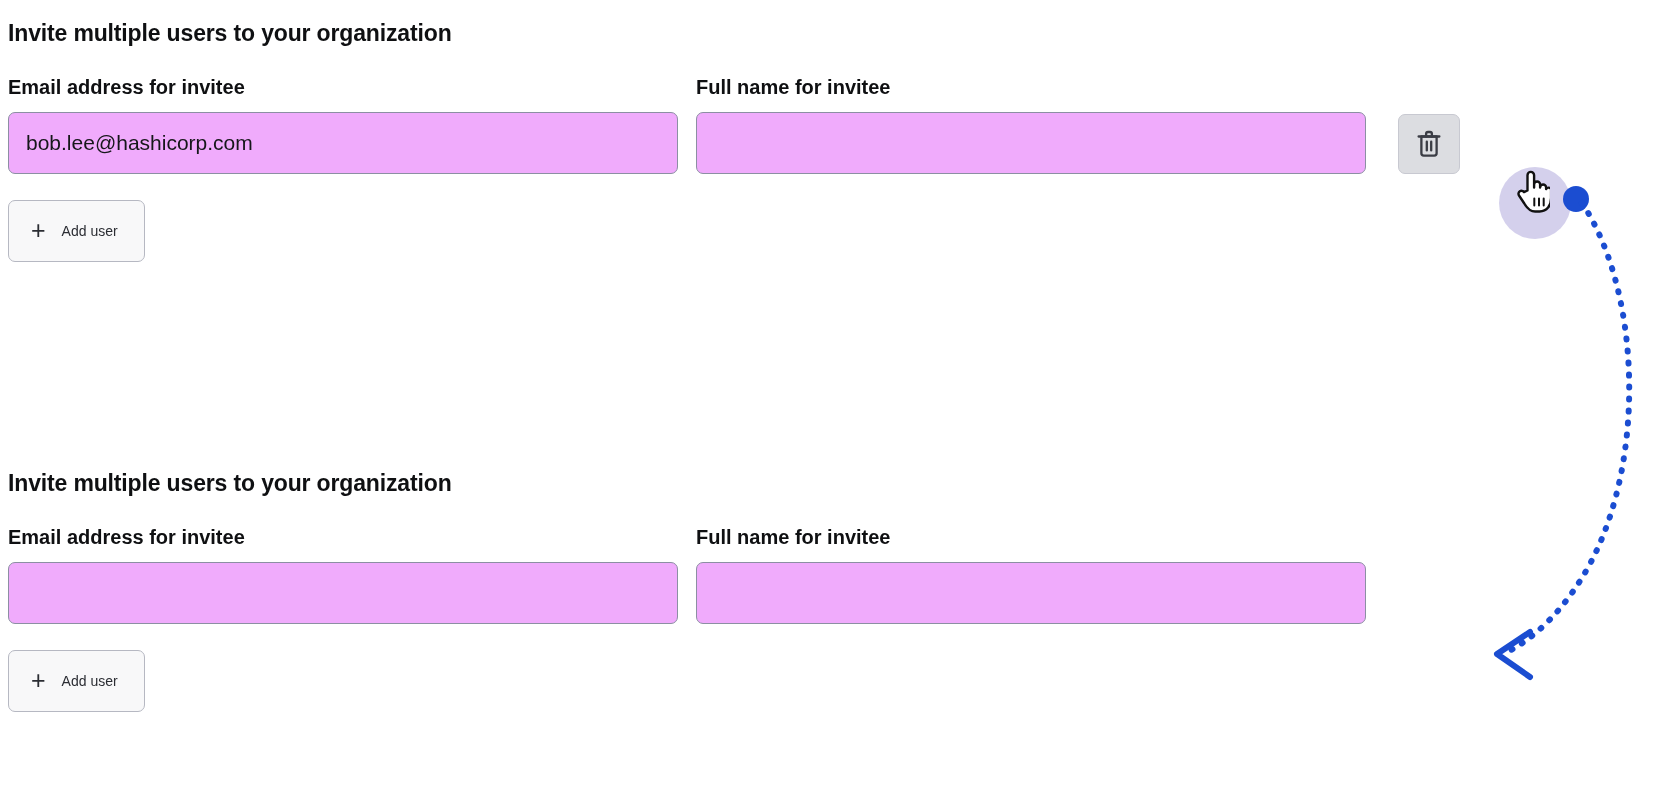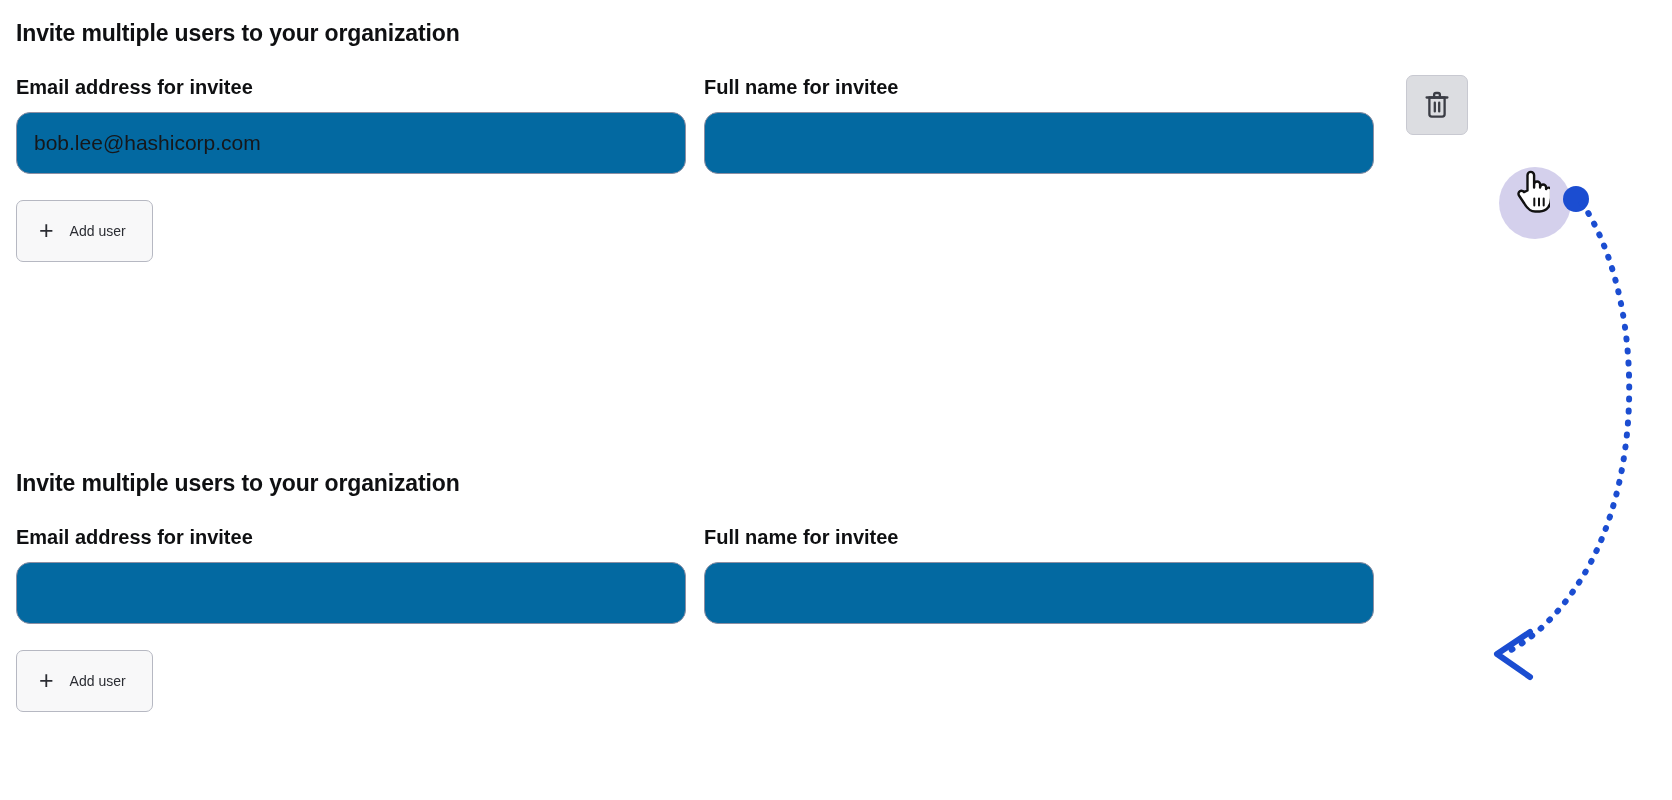--- a/index.html
+++ b/index.html
@@ -18,38 +18,38 @@
   }
 
   .stage {
     position: absolute;
     inset: 0;
   }
 
   
   .form-block {
     position: absolute;
-    left: 16px;
+    left: 8px;
   }
   .form-block.top    { top: 18px; }
   .form-block.bottom { top: 468px; }
 
   .block-heading {
     font-size: 23px;
     font-weight: bold;
     line-height: 30px;
     letter-spacing: -0.15px;
     color: #0f1012;
     margin: 0 0 27px 0;
     white-space: nowrap;
   }
 
   .fields-row {
     display: flex;
-    align-items: flex-start;
+    align-items: flex-end;
     gap: 18px;
   }
 
   .field {
     display: flex;
     flex-direction: column;
   }
   .field.email     { width: 670px; }
   .field.fullname  { width: 670px; }
 
@@ -60,22 +60,22 @@
     color: #0f1012;
     margin-bottom: 13px;
     white-space: nowrap;
   }
 
   .text-input {
     box-sizing: border-box;
     width: 100%;
     height: 62px;
     border: 1.6px solid #8c8fa3;
-    border-radius: 14px;
-    background: #0369a1;
+    border-radius: 7px;
+    background: #f0abfc;
     font-family: "Liberation Sans", sans-serif;
     font-size: 21px;
     line-height: 58px;
     color: #16171a;
     padding: 0 17px;
     outline: none;
   }
   .text-input::placeholder { color: #9a9da8; }
 
   

